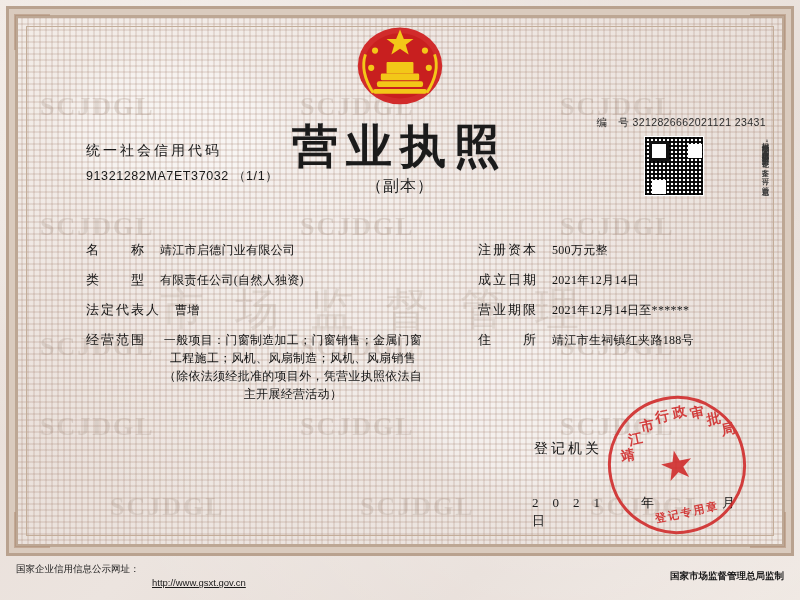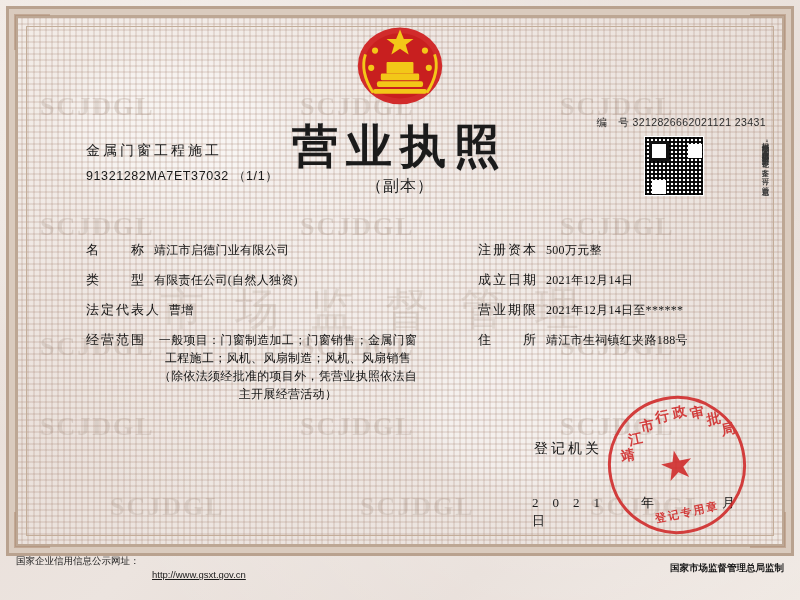--- a/index.html
+++ b/index.html
@@ -181,21 +181,21 @@
     color: #141414;
   }
   .field .lab {
     font-size: 13px;
     letter-spacing: 2px;
     white-space: nowrap;
     flex: 0 0 auto;
   }
   .field .val {
     font-size: 12px;
-    margin-left: 8px;
+    margin-left: 14px;
     letter-spacing: .3px;
     line-height: 1.5;
   }
   .col-left { left: 86px; text-align: center; }
   .col-right { left: 478px; }
 
   .f-name   { top: 241px; }
   .f-type   { top: 271px; }
   .f-rep    { top: 301px; }
   .f-scope  { top: 331px; width: 340px; }
@@ -273,21 +273,21 @@
     font-size: 11px;
     font-weight: bold;
     color: #cf2222;
     letter-spacing: 2px;
   }
 
   
   .footer {
     position: absolute;
     left: 0; right: 0; bottom: 0;
-    height: 52px;
+    height: 44px;
     font-size: 9.5px;
     color: #1a1a1a;
   }
   .footer .f-left {
     position: absolute;
     left: 16px; top: 6px;
     line-height: 1.5;
   }
   .footer .f-url {
     position: absolute;
@@ -372,21 +372,21 @@
   <div class="header-code">
     <span>编　号</span>
     <span>3212826662021121 23431</span>
   </div>
   <div class="qr"></div>
   <div class="qr-note">扫描二维码登录“国家企业信用信息公示系统”了解更多登记、备案、许可、监管信息</div>
 
   <div class="title">营业执照</div>
   <div class="subtitle">（副本）</div>
 
-  <div class="credit-label">金属门窗工程施工</div>
+  <div class="credit-label">统一社会信用代码</div>
   <div class="credit-code">91321282MA7ET37032  （1/1）</div>
 
   <div class="field col-left f-name">
     <span class="lab">名　　称</span>
     <span class="val">靖江市启德门业有限公司</span>
   </div>
   <div class="field col-left f-type">
     <span class="lab">类　　型</span>
     <span class="val">有限责任公司(自然人独资)</span>
   </div>

